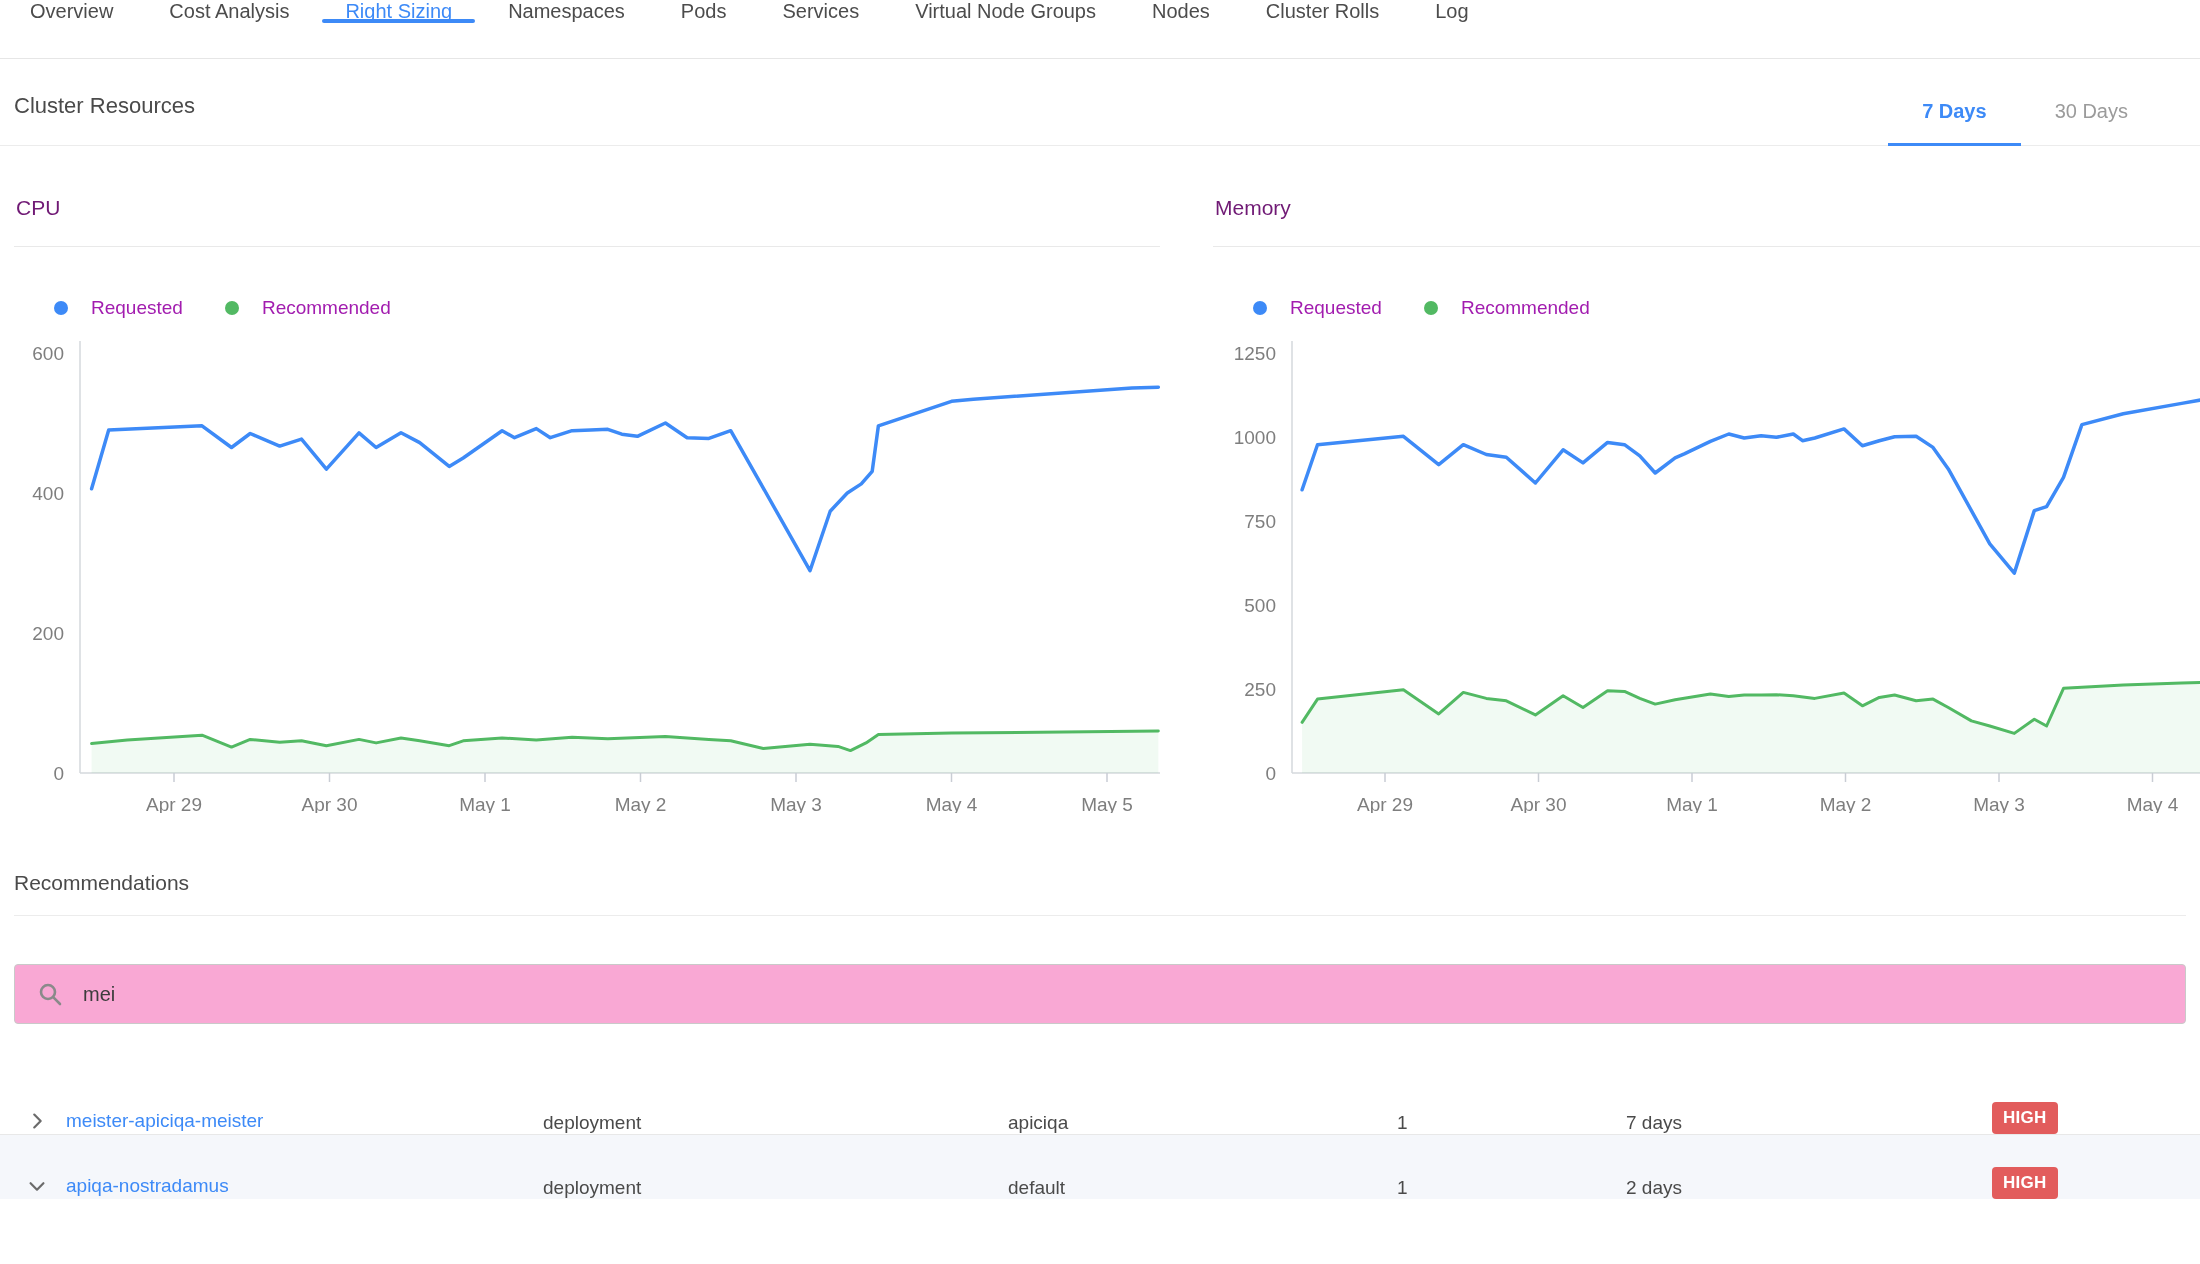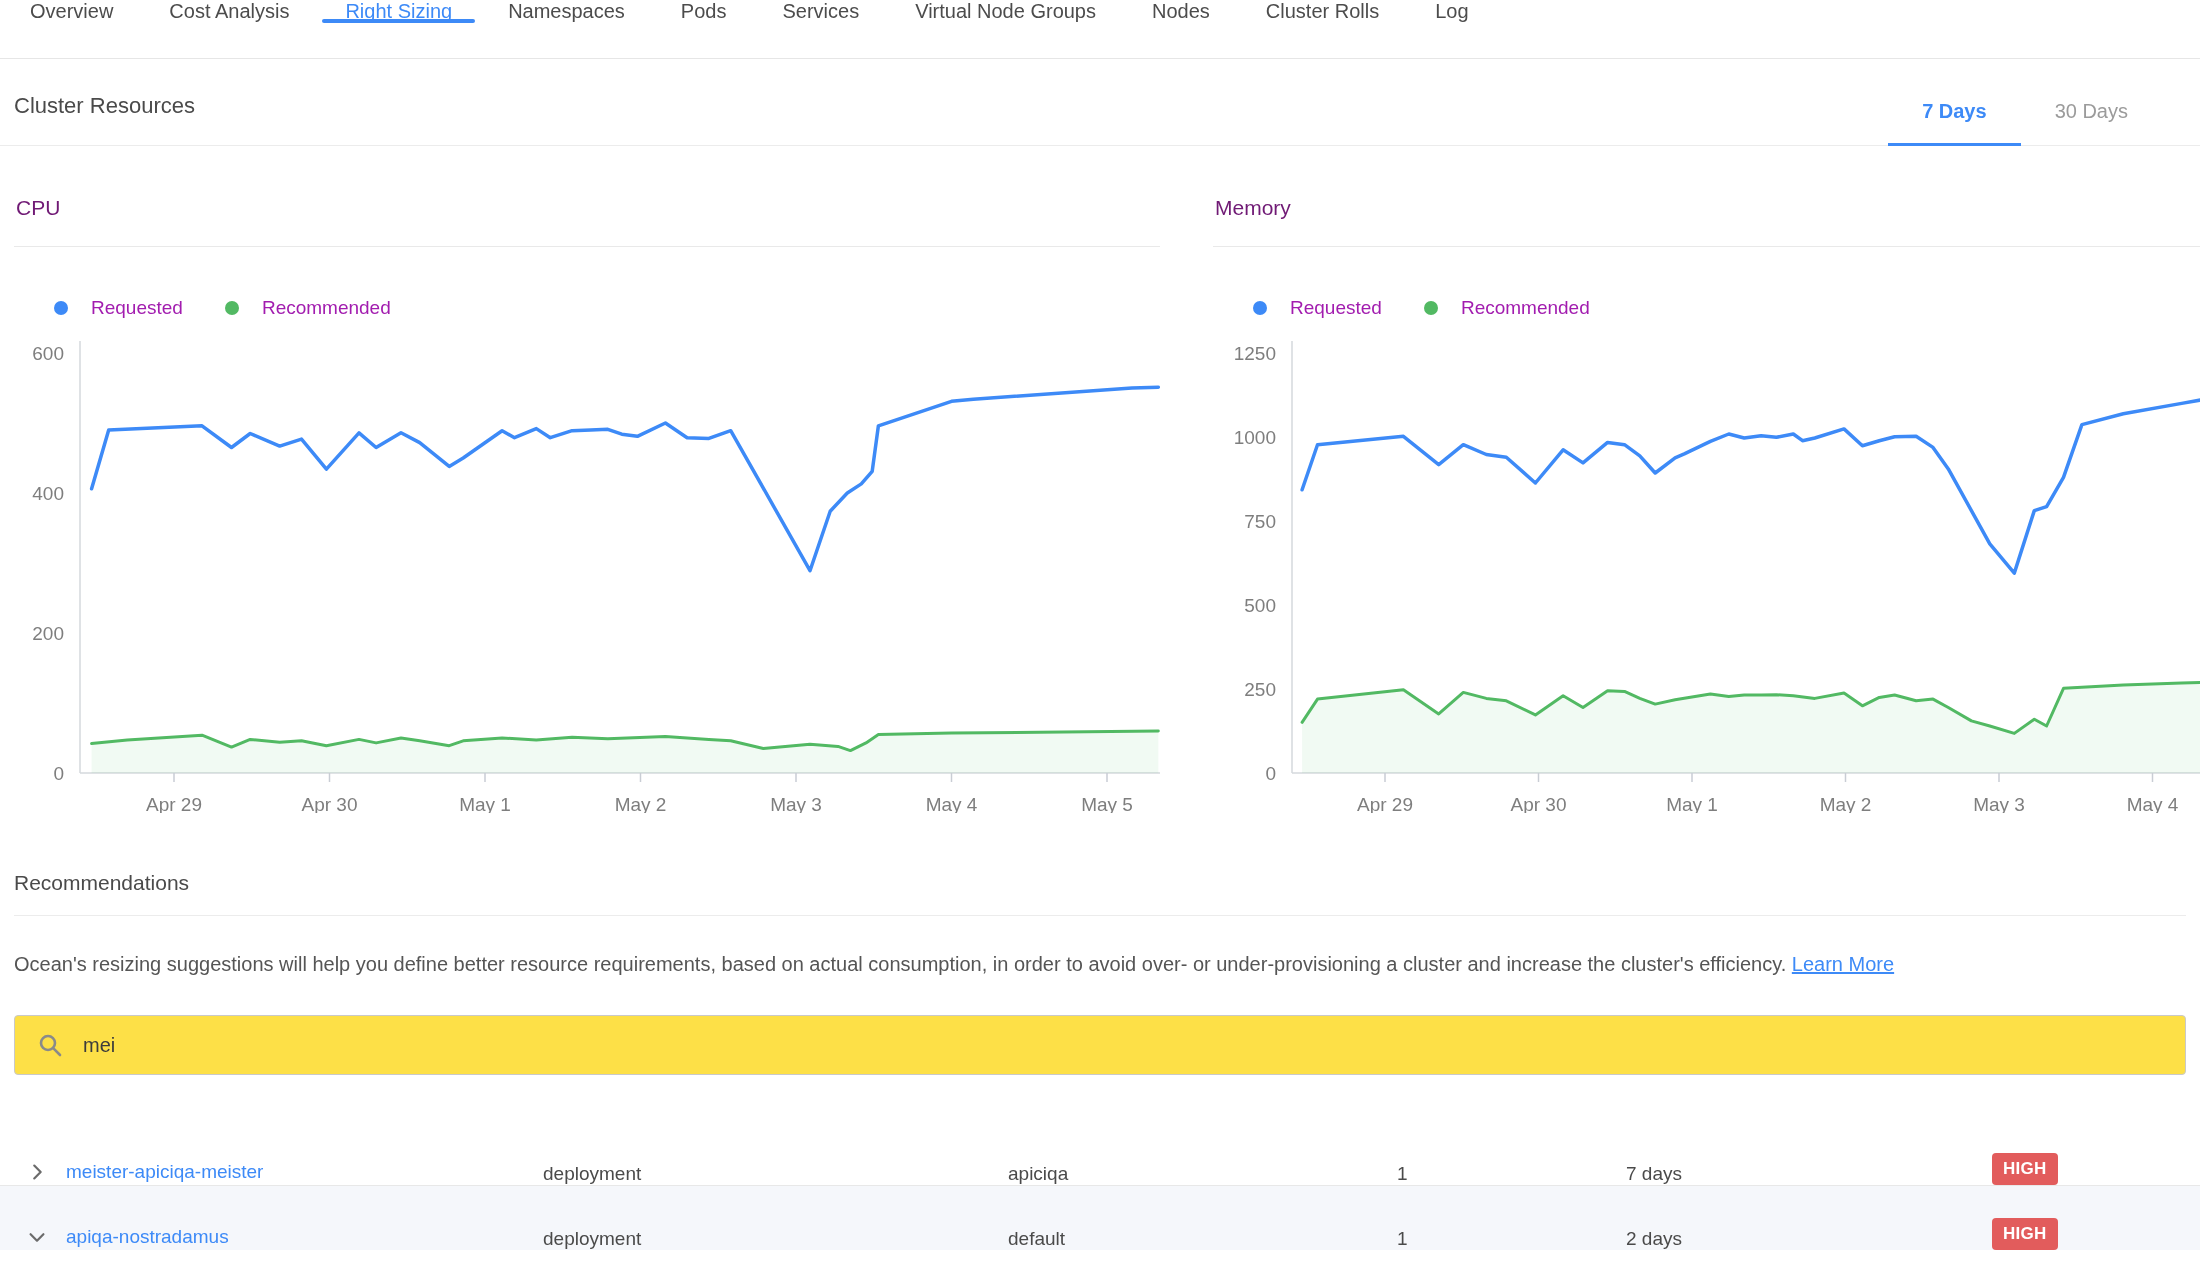--- a/index.html
+++ b/index.html
@@ -33,22 +33,22 @@
   svg.chart{display:block;margin-top:14px}
   .axis-label{font-size:19px;fill:#7e7e7e;font-family:"Liberation Sans",sans-serif}
 
   
   .recs{padding:58px 14px 0 14px}
   .recs-title{font-size:21px;color:#4a4a4a;padding-bottom:20px;border-bottom:1px solid #ececec}
   .recs-desc{margin-top:34px;font-size:20px;color:#555;line-height:1.4}
   .learn-more{color:#3d8af7;text-decoration:underline;cursor:pointer}
 
   
-  .searchbox{margin:37px 14px 0 14px;height:58px;border:1px solid #c9c9c9;border-radius:4px;
-             display:flex;align-items:center;padding:0 22px;gap:18px;background:#fde047}
+  .searchbox{margin:48px 14px 0 14px;height:58px;border:1px solid #c9c9c9;border-radius:4px;
+             display:flex;align-items:center;padding:0 22px;gap:18px;background:#f9a8d4}
   .search-input{border:none;outline:none;font-size:20px;color:#3c3c3c;flex:1;
                 font-family:"Liberation Sans",sans-serif;background:transparent}
 
   
   .rtable{margin-top:46px}
   .thead{display:flex;align-items:center;height:48px;border-bottom:2px solid #e2e2e2;
          font-weight:bold;font-size:19px;color:#3c3c3c}
   .th{position:relative;display:flex;align-items:center;height:100%;box-sizing:border-box;padding-left:20px}
   .th:not(:first-child)::before{content:'';position:absolute;left:0;top:10px;height:28px;width:1px;background:#d9d9d9}
   .c1{width:523px}.c2{width:465px}.c3{width:389px}.c4{width:229px}.c5{width:366px}.c6{flex:1}
@@ -184,23 +184,20 @@
         <path d="M89.1,389.3 L 104.5,366.1 L 190.4,356.7 L 225.7,380.9 L 250.3,359.4 L 273.3,365.4 L 293.3,367.8 L 322.4,381.9 L 350.1,362.7 L 370.0,374.5 L 394.6,357.7 L 411.5,358.4 L 426.8,365.4 L 442.2,371.1 L 462.1,366.8 L 497.4,361.0 L 515.8,363.4 L 531.2,362.0 L 548.1,362.0 L 563.4,361.7 L 580.3,362.7 L 601.8,365.4 L 631.0,360.0 L 649.4,372.8 L 666.3,364.4 L 681.6,362.0 L 703.1,367.8 L 720.0,366.1 L 735.3,374.5 L 758.4,387.9 L 776.8,393.0 L 801.3,400.4 L 821.3,386.2 L 833.6,393.0 L 850.5,355.3 L 868.9,354.3 L 910.3,352.0 L 968.7,350.0 L 993.2,349.3 L 993.2,440 L 89.1,440 Z" fill="rgba(82,185,99,0.08)" stroke="none"></path>
         <path d="M89.1,389.3 L 104.5,366.1 L 190.4,356.7 L 225.7,380.9 L 250.3,359.4 L 273.3,365.4 L 293.3,367.8 L 322.4,381.9 L 350.1,362.7 L 370.0,374.5 L 394.6,357.7 L 411.5,358.4 L 426.8,365.4 L 442.2,371.1 L 462.1,366.8 L 497.4,361.0 L 515.8,363.4 L 531.2,362.0 L 548.1,362.0 L 563.4,361.7 L 580.3,362.7 L 601.8,365.4 L 631.0,360.0 L 649.4,372.8 L 666.3,364.4 L 681.6,362.0 L 703.1,367.8 L 720.0,366.1 L 735.3,374.5 L 758.4,387.9 L 776.8,393.0 L 801.3,400.4 L 821.3,386.2 L 833.6,393.0 L 850.5,355.3 L 868.9,354.3 L 910.3,352.0 L 968.7,350.0 L 993.2,349.3" fill="none" stroke="#52b963" stroke-width="3" stroke-linejoin="round" stroke-linecap="round"></path>
         <path d="M89.1,156.8 L 104.5,111.7 L 190.4,103.3 L 225.7,131.6 L 250.3,111.7 L 273.3,121.5 L 293.3,124.2 L 322.4,150.0 L 350.1,116.8 L 370.0,129.9 L 394.6,109.4 L 411.5,111.7 L 426.8,122.8 L 442.2,140.0 L 462.1,124.8 L 471.3,120.8 L 497.4,108.4 L 515.8,101.0 L 531.2,105.0 L 548.1,102.7 L 563.4,104.3 L 580.3,101.0 L 589.5,107.7 L 601.8,105.0 L 631.0,95.9 L 649.4,112.7 L 666.3,107.7 L 681.6,103.7 L 703.1,103.3 L 720.0,114.4 L 735.3,135.9 L 758.4,177.6 L 776.8,210.8 L 801.3,240.1 L 821.3,177.6 L 833.6,173.6 L 850.5,144.3 L 868.9,91.6 L 910.3,80.8 L 968.7,70.4 L 993.2,66.0" fill="none" stroke="#3d8af7" stroke-width="3.5" stroke-linejoin="round" stroke-linecap="round"></path>
       </svg>
   </div>
 
 </div>
 
 <div class="recs">
   <div class="recs-title">Recommendations</div>
-  <div class="recs-desc">
-    <span>Ocean's resizing suggestions will help you define better resource requirements, based on actual consumption, in order to avoid over- or under-provisioning a cluster and increase the cluster's efficiency. </span><a class="learn-more">Learn More</a>
-  </div>
 </div>
 
 <div class="searchbox">
   <svg width="26" height="26" viewBox="0 0 26 26">
     <circle cx="11" cy="11" r="7" fill="none" stroke="#8a8a8a" stroke-width="2.6"></circle>
     <line x1="16.2" y1="16.2" x2="23" y2="23" stroke="#8a8a8a" stroke-width="2.6" stroke-linecap="round"></line>
   </svg>
   <input class="search-input" value="mei" style="">
 </div>
 

